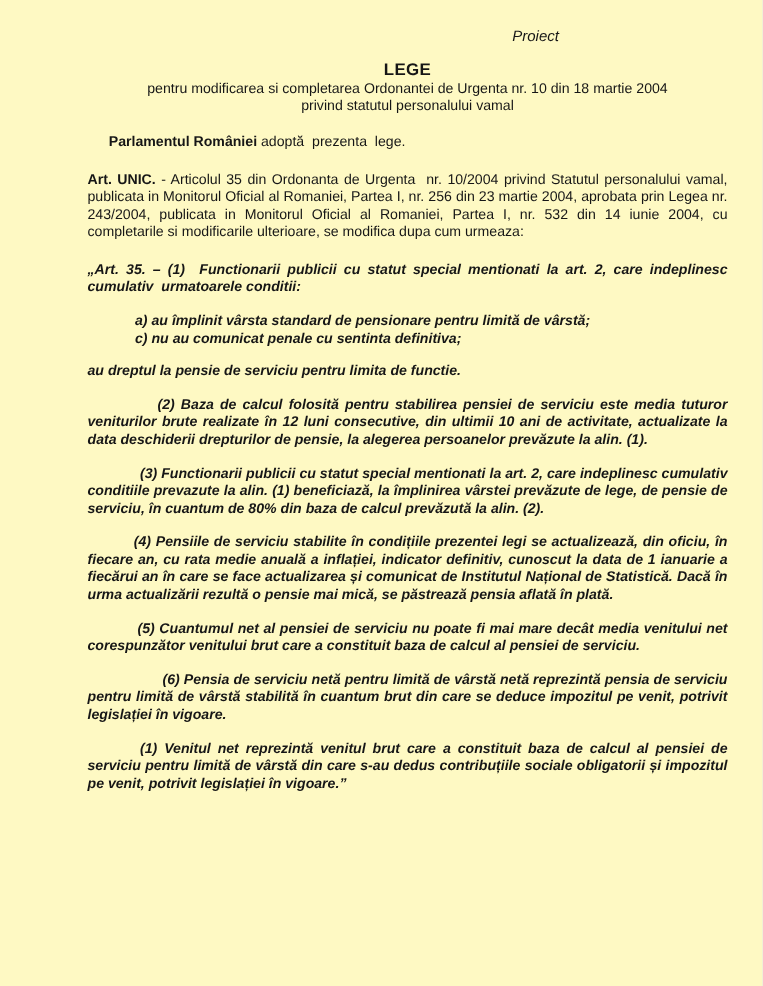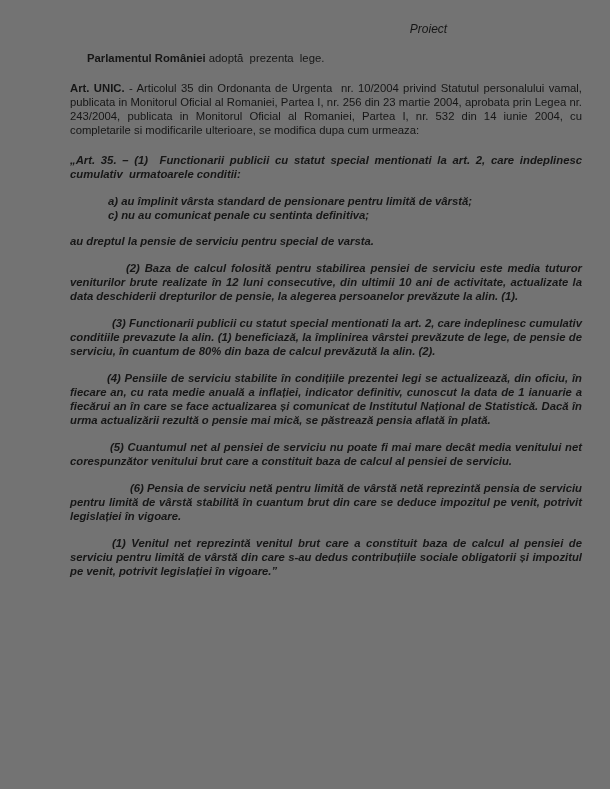--- a/index.html
+++ b/index.html
@@ -5,21 +5,21 @@
   html, body {
     margin: 0;
     padding: 0;
     background: #e8e8e8;
   }
   .page {
     position: relative;
     width: 610px;
     height: 789px;
     margin: 0 auto;
-    background: #737373;
+    background: #fef9c3;
     color: #161616;
     font-family: "Liberation Sans", sans-serif;
     font-size: 11.3px;
     line-height: 14px;
     box-sizing: border-box;
     padding: 22px 28px 0 70px;
     overflow: hidden;
   }
   p { margin: 0; }
   .proiect {
@@ -85,33 +85,38 @@
     letter-spacing: 0.4px;
   }
 </style>
 </head>
 <body>
 
 <div class="page">
 
   <div class="proiect">Proiect</div>
 
+  <div class="title-block">
+    <p class="law-title">LEGE</p>
+    <p class="subtitle">pentru modificarea si completarea Ordonantei de Urgenta nr. 10 din 18 martie 2004</p>
+    <p class="subtitle">privind statutul personalului vamal</p>
+  </div>
 
   <p class="p-parliament"><span class="b">Parlamentul României</span><span> adoptă&nbsp; prezenta&nbsp; lege.</span></p>
 
   <p class="p-artunic"><span class="b">Art. UNIC.</span><span> - Articolul 35 din Ordonanta de Urgenta&nbsp; nr. 10/2004 privind Statutul personalului vamal, publicata in Monitorul Oficial al Romaniei, Partea I, nr. 256 din 23 martie 2004, aprobata prin Legea nr. 243/2004, publicata in Monitorul Oficial al Romaniei, Partea I, nr. 532 din 14 iunie 2004, cu completarile si modificarile ulterioare, se modifica dupa cum urmeaza:</span></p>
 
   <p class="q p-art35-intro">„Art. 35. – (1)&nbsp; Functionarii publicii cu statut special mentionati la art. 2, care indeplinesc cumulativ&nbsp; urmatoarele conditii:</p>
 
   <div class="q cond-list">
     <p class="cond-item">a) au împlinit vârsta standard de pensionare pentru limită de vârstă;</p>
     <p class="cond-item">c) nu au comunicat penale cu sentinta definitiva;</p>
   </div>
 
-  <p class="q p-conclusion">au dreptul la pensie de serviciu pentru special de varsta.</p>
+  <p class="q p-conclusion">au dreptul la pensie de serviciu pentru limita de functie.</p>
 
   <p class="q p-num ind-2">(2) Baza de calcul folosită pentru stabilirea pensiei de serviciu este media tuturor veniturilor brute realizate în 12 luni consecutive, din ultimii 10 ani de activitate, actualizate la data deschiderii drepturilor de pensie, la alegerea persoanelor prevăzute la alin. (1).</p>
   <p class="q p-num ind-3">(3) Functionarii publicii cu statut special mentionati la art. 2, care indeplinesc cumulativ conditiile prevazute la alin. (1) beneficiază, la împlinirea vârstei prevăzute de lege, de pensie de serviciu, în cuantum de 80% din baza de calcul prevăzută la alin. (2).</p>
   <p class="q p-num ind-4">(4) Pensiile de serviciu stabilite în condițiile prezentei legi se actualizează, din oficiu, în fiecare an, cu rata medie anuală a inflației, indicator definitiv, cunoscut la data de 1 ianuarie a fiecărui an în care se face actualizarea și comunicat de Institutul Național de Statistică. Dacă în urma actualizării rezultă o pensie mai mică, se păstrează pensia aflată în plată.</p>
   <p class="q p-num ind-5">(5) Cuantumul net al pensiei de serviciu nu poate fi mai mare decât media venitului net corespunzător venitului brut care a constituit baza de calcul al pensiei de serviciu.</p>
   <p class="q p-num ind-6">(6) Pensia de serviciu netă pentru limită de vârstă netă reprezintă pensia de serviciu pentru limită de vârstă stabilită în cuantum brut din care se deduce impozitul pe venit, potrivit legislației în vigoare.</p>
   <p class="q p-num ind-7">(1) Venitul net reprezintă venitul brut care a constituit baza de calcul al pensiei de serviciu pentru limită de vârstă din care s-au dedus contribuțiile sociale obligatorii și impozitul pe venit, potrivit legislației în vigoare.”</p>
 
 
 </div>

